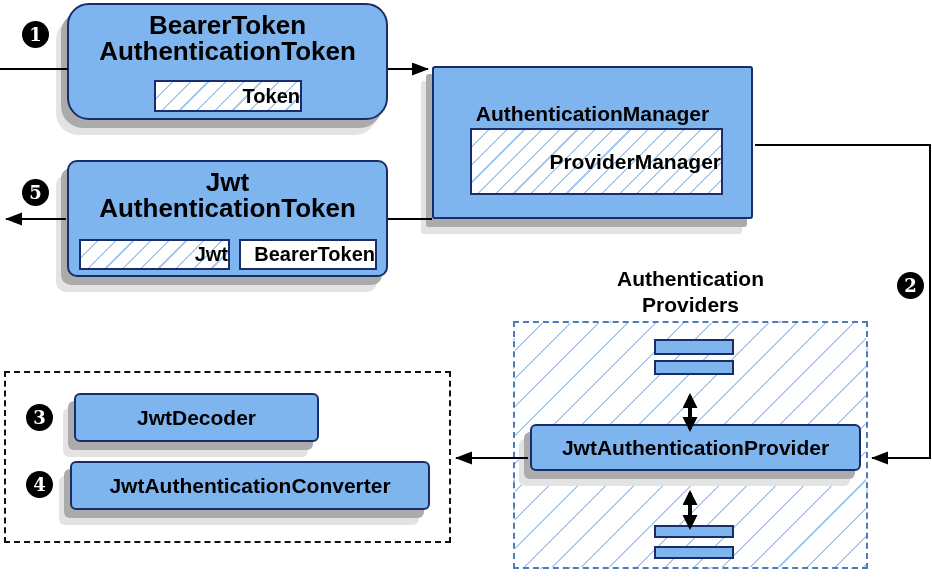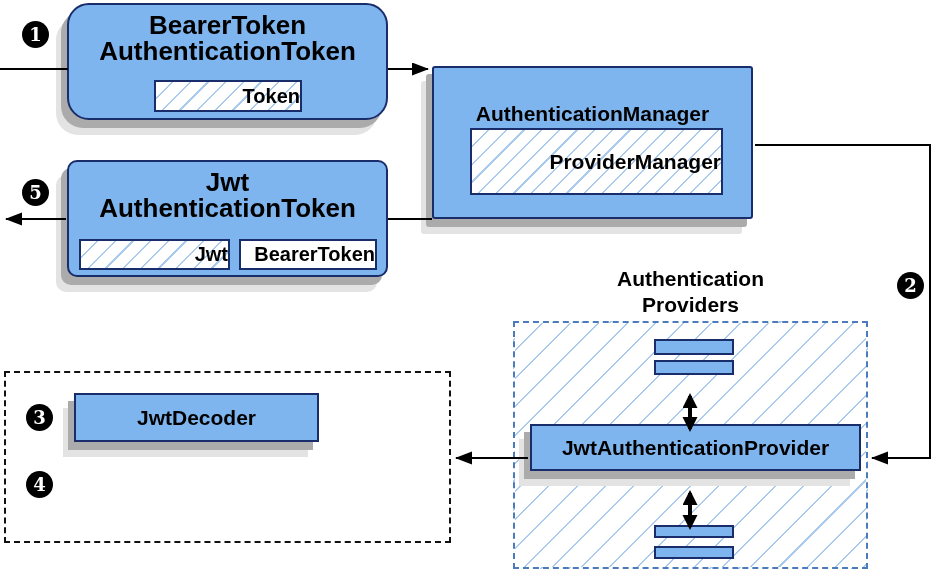--- a/index.html
+++ b/index.html
@@ -21,20 +21,21 @@
     overflow:hidden;
   }
   .box{
     position:absolute;
     background:var(--box-fill);
     border:2px solid var(--box-border);
     box-sizing:border-box;
   }
   .shadowed{
     box-shadow:-6px 8px 0 var(--shadow1), -11px 15px 0 var(--shadow2);
+    border-radius:6px;
   }
   .rounded{border-radius:22px;}
   .title2{
     text-align:center;
     font-size:26px;
     line-height:26px;
     padding-top:7px;
   }
   .title1{
     text-align:center;
@@ -148,20 +149,23 @@
     <div class="box shadowed solid-label-box" style="left:15px;top:101px;width:331px;height:47px;">
       <span>JwtAuthenticationProvider</span>
     </div>
     <div class="bar" style="left:139px;top:202px;width:80px;height:13px;"></div>
     <div class="bar" style="left:139px;top:223px;width:80px;height:13px;"></div>
   </div>
 
   <div class="dashed-black" style="left:4px;top:371px;width:447px;height:172px;">
     <div class="box shadowed solid-label-box" style="left:68px;top:20px;width:245px;height:49px;">
       <span>JwtDecoder</span>
+    </div>
+    <div class="box shadowed solid-label-box" style="left:64px;top:88px;width:360px;height:49px;">
+      <span>JwtAuthenticationConverter</span>
     </div>
   </div>
 
   <div class="badge" style="left:22px;top:21px;">
     <span>1</span>
   </div>
   <div class="badge" style="left:897px;top:272px;">
     <span>2</span>
   </div>
   <div class="badge" style="left:26px;top:404px;">

